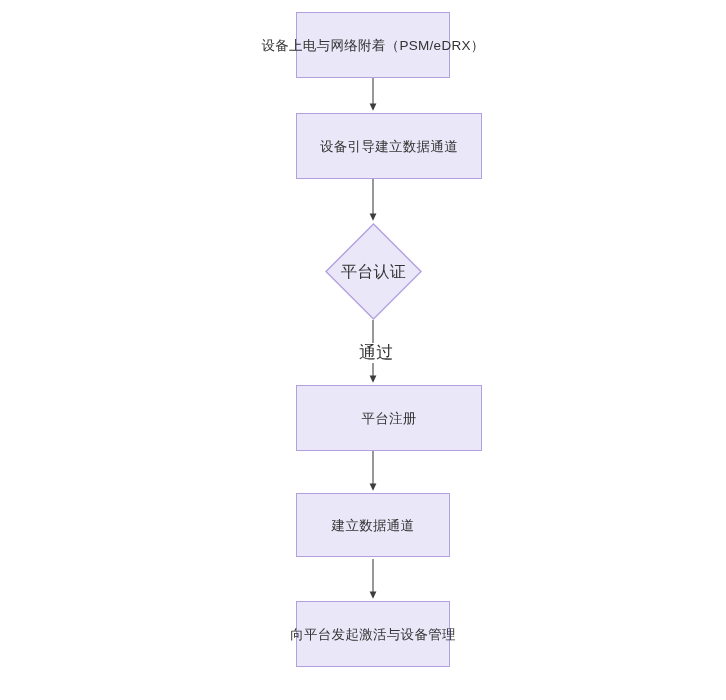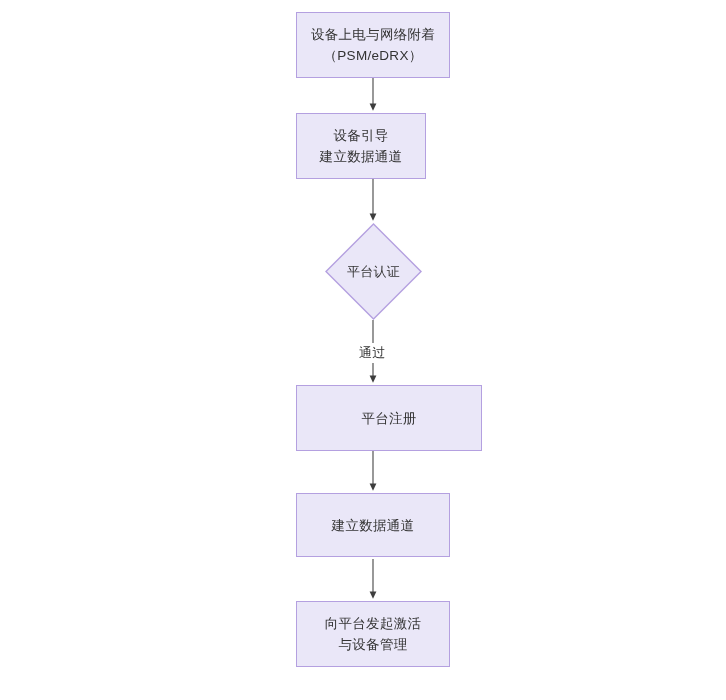--- a/index.html
+++ b/index.html
@@ -25,21 +25,21 @@
     width: 726px;
     height: 700px;
   }
   
   .node {
     position: absolute;
     box-sizing: border-box;
     background: #eae7f8;
     border: 1.4px solid #b4a0e0;
     display: flex;
-    flex-direction: column;
+    flex-direction: row;
     align-items: center;
     justify-content: center;
     color: #333333;
     font-size: 13.5px;
     line-height: 21px;
     letter-spacing: 0.3px;
     white-space: nowrap;
   }
   .node .line2 {
     display: block;
@@ -55,32 +55,32 @@
     position: absolute;
     left: 0;
     top: 0;
     width: 100%;
     height: 100%;
   }
   .decision .dia-label {
     position: relative;
     z-index: 2;
     color: #333333;
-    font-size: 13px;
+    font-size: 16px;
     line-height: 20px;
     letter-spacing: 0.3px;
     text-align: right;
     white-space: nowrap;
   }
   
   .edge-label {
     position: absolute;
     background: #ffffff;
     color: #333333;
-    font-size: 13px;
+    font-size: 17px;
     line-height: 18px;
     letter-spacing: 0.3px;
     padding: 1px 3px;
     white-space: nowrap;
     text-align: center;
   }
 </style>
 </head>
 <body>
 
@@ -100,21 +100,21 @@
       <line x1="373" y1="451" x2="373" y2="487" marker-end="url(#arrow)"></line>
       <line x1="373" y1="559" x2="373" y2="595" marker-end="url(#arrow)"></line>
     </g>
   </svg>
 
   <div class="node" style="left:296px; top:12px; width:154px; height:66px;">
     <span>设备上电与网络附着</span>
     <span class="line2">（PSM/eDRX）</span>
   </div>
 
-  <div class="node" style="left:296px; top:113px; width:130px; height:66px;">
+  <div class="node" style="left:296px; top:113px; width:186px; height:66px;">
     <span>设备引导</span>
     <span class="line2">建立数据通道</span>
   </div>
 
   <div class="decision" style="left:325px; top:223px; width:97px; height:97px;">
     <svg class="dia-shape" viewBox="0 0 97 97" preserveAspectRatio="none">
       <polygon points="48.5,1 96,48.5 48.5,96 1,48.5" fill="#eae7f8" stroke="#b4a0e0" stroke-width="1.4"></polygon>
     </svg>
     <span class="dia-label">平台认证</span>
   </div>

